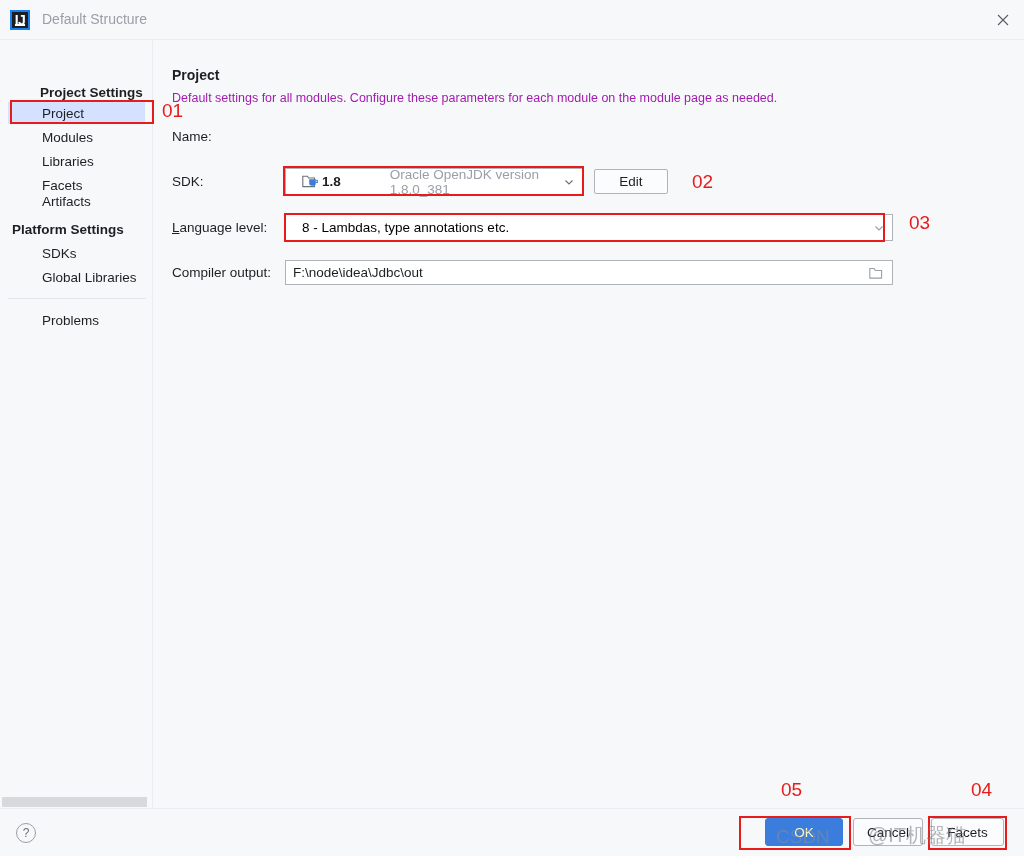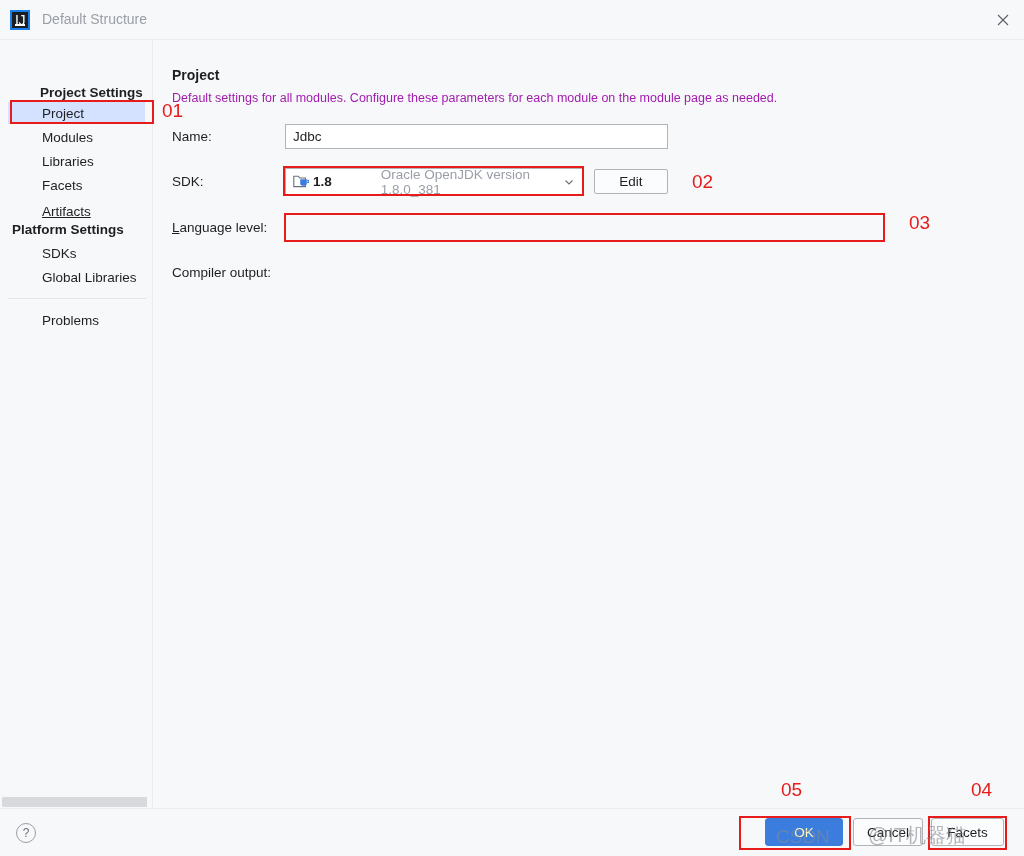--- a/index.html
+++ b/index.html
@@ -32,21 +32,21 @@
     background: #1b1f23;
     border: 2px solid #1a7ee8;
     box-sizing: border-box;
     display: flex;
     align-items: center;
     justify-content: center;
   }
   .ij-logo span {
     color: #ffffff;
     font-size: 14px;
-    font-weight: normal;
+    font-weight: bold;
     letter-spacing: -0.5px;
     line-height: 1;
     font-family: "Liberation Sans", sans-serif;
   }
   .ij-logo .bar {
     position: absolute;
     left: 3px; bottom: 2px;
     width: 10px; height: 2px;
     background: #fff;
   }
@@ -182,21 +182,21 @@
     cursor: text;
   }
 
   .combo {
     position: absolute;
     background: #ffffff;
     border: 1px solid #b0b3b8;
     box-sizing: border-box;
     display: flex;
     align-items: center;
-    padding-left: 7px;
+    padding-left: 16px;
     font-size: 13.5px;
     cursor: pointer;
   }
   .combo-arrow {
     position: absolute;
     right: 8px;
     top: 50%;
     transform: translateY(-50%);
     width: 10px; height: 10px;
   }
@@ -376,21 +376,21 @@
   </div>
   <div class="side-item" style="top:86px;">
     <span>Modules</span>
   </div>
   <div class="side-item" style="top:110px;">
     <span>Libraries</span>
   </div>
   <div class="side-item" style="top:134px;">
     <span>Facets</span>
   </div>
-  <div class="side-item" style="top:160px;text-decoration:underline;">
+  <div class="side-item" style="top:150px;">
     <span>Artifacts</span>
   </div>
 
   <div class="side-group" style="top:182px;">Platform Settings</div>
 
   <div class="side-item" style="top:202px;">
     <span>SDKs</span>
   </div>
   <div class="side-item" style="top:226px;">
     <span>Global Libraries</span>
@@ -404,44 +404,53 @@
 
   <div class="side-scrollbar"></div>
 </div>
 
 <div class="content">
 
   <div class="page-title">Project</div>
   <div class="page-sub">Default settings for all modules. Configure these parameters for each module on the module page as needed.</div>
 
   <div class="field-label" style="left:19px; top:89px;">Name:</div>
-  <div class="text-input" style="left:132px; top:84px; width:383px; height:25px;">
-    <span>Jdbc</span>
-  </div>
 
   <div class="field-label" style="left:19px; top:134px;">SDK:</div>
   <div class="combo" style="left:132px; top:128px; width:298px; height:27px;">
     <svg class="sdk-icon" viewBox="0 0 16 15">
       <path d="M0.8,2.2 L0.8,12.6 L12.5,12.6 L12.5,4.0 L6.6,4.0 L5.4,2.2 Z" fill="none" stroke="#6b7079" stroke-width="1.1"></path>
       <path d="M7.2,5.2 L13.8,5.2 L13.8,9.6 C13.8,10.9 12.8,11.7 11.4,11.7 L9.6,11.7 C8.2,11.7 7.2,10.9 7.2,9.6 Z" fill="#3b7ddd"></path>
       <path d="M13.9,6.3 L15.0,6.3 C15.6,6.3 15.9,6.8 15.9,7.3 C15.9,7.9 15.6,8.4 15.0,8.4 L13.9,8.4" fill="none" stroke="#3b7ddd" stroke-width="1.1"></path>
     </svg>
     <span class="sdk-ver">1.8</span>
     <span class="sdk-name">Oracle OpenJDK version 1.8.0_381</span>
     <svg class="combo-arrow" viewBox="0 0 10 10">
       <path d="M1.5,3.5 L5,7 L8.5,3.5" stroke="#6b6f76" stroke-width="1.1" fill="none"></path>
     </svg>
   </div>
   <div class="edit-btn" style="left:441px; top:129px; width:74px; height:25px;">
     <span>Edit</span>
   </div>
 
   <div class="field-label underline-first" style="left:19px; top:180px;">Language level:</div>
+  <div class="combo" style="left:132px; top:174px; width:608px; height:27px;">
+    <span>8 - Lambdas, type annotations etc.</span>
+    <svg class="combo-arrow" viewBox="0 0 10 10">
+      <path d="M1.5,3.5 L5,7 L8.5,3.5" stroke="#9a9ea7" stroke-width="1.1" fill="none"></path>
+    </svg>
+  </div>
 
   <div class="field-label" style="left:19px; top:225px;">Compiler output:</div>
+  <div class="text-input" style="left:132px; top:220px; width:608px; height:25px;">
+    <span>F:\node\idea\Jdbc\out</span>
+    <svg class="browse-icon" viewBox="0 0 14 13">
+      <path d="M0.8,2.0 L0.8,11.6 L12.6,11.6 L12.6,4.0 L6.3,4.0 L5.2,2.0 Z" fill="none" stroke="#9a9ea7" stroke-width="1.1"></path>
+    </svg>
+  </div>
 
 </div>
 
 <div class="footer">
   <div class="help-btn">
     <span>?</span>
   </div>
 </div>
 
 <div class="btn btn-ok">

